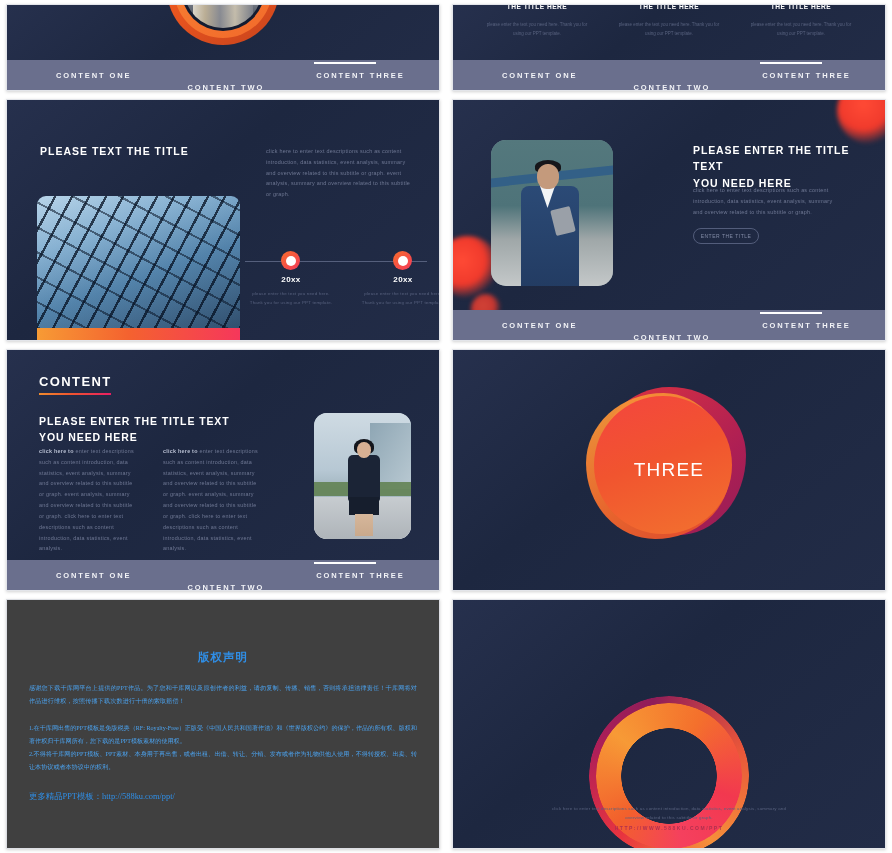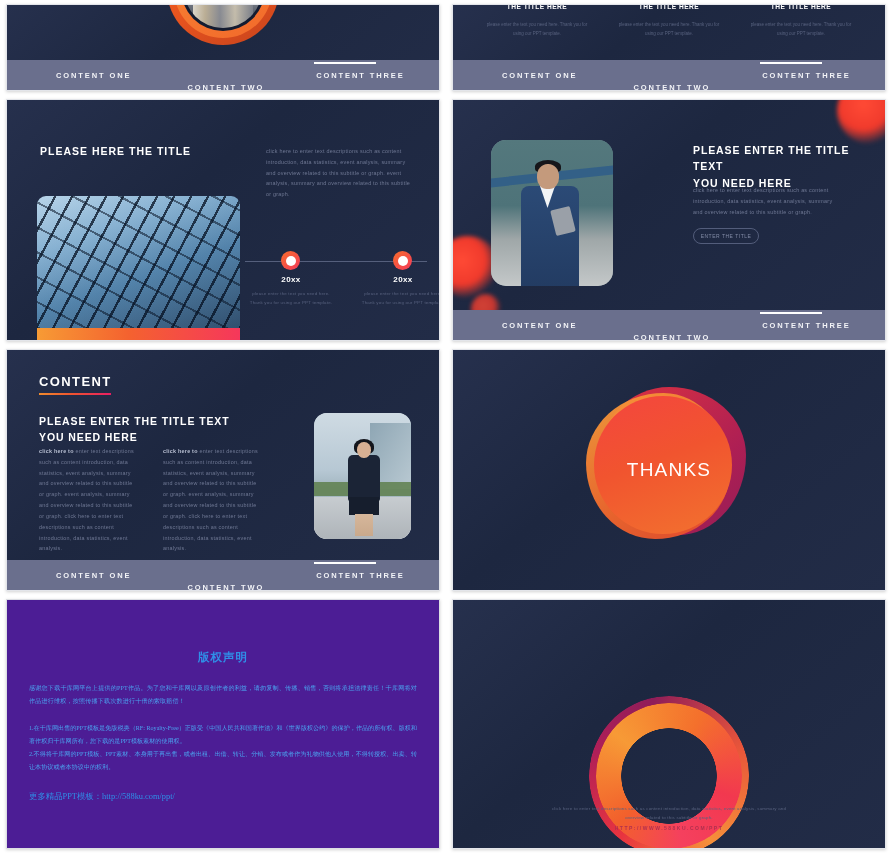--- a/index.html
+++ b/index.html
@@ -17,21 +17,21 @@
   }
   .cell { padding: 4px 6px; position: relative; }
   .slide {
     width: 100%; height: 100%;
     position: relative;
     overflow: hidden;
     border: 1px solid #e3e5ea;
     background: linear-gradient(140deg, #26304d 0%, #1d2740 40%, #222c47 100%);
     box-shadow: 0 1px 3px rgba(0,0,0,0.18);
   }
-  .slide.white { background: #4c1d95; border: 1px solid #dcdee3; }
+  .slide.white { background: #404040; border: 1px solid #dcdee3; }
 
   
   .navbar {
     position: absolute; left: 0; right: 0; bottom: 0;
     height: 30px;
     background: #6a6f8d;
     display: flex; align-items: center;
   }
   .navbar .nav-item {
     color: #f2f3f7;
@@ -424,21 +424,21 @@
         <span class="nav-item nav-i1">CONTENT ONE</span>
         <span class="nav-item nav-i2">CONTENT TWO</span>
         <span class="nav-item nav-i3 active">CONTENT THREE</span>
       </div>
     </div>
   </div>
 
   <div class="cell">
     <div class="slide">
       <div class="s3-title">
-        <span class="line1">PLEASE HERE THE TITLE</span>
+        <span class="line1">PLEASE TEXT THE TITLE</span>
       </div>
       <div class="s3-desc body-copy">click here to enter text descriptions such as content introduction, data statistics, event analysis, summary and overview related to this subtitle or graph. event analysis, summary and overview related to this subtitle or graph.</div>
 
       <div class="s3-photo">
         <div class="s3-photo-inner"></div>
       </div>
       <div class="s3-cta">ENTER THE TITLE TEXT</div>
 
       <div class="s3-timeline">
         <div class="s3-line"></div>
@@ -526,21 +526,21 @@
       </div>
     </div>
   </div>
 
   <div class="cell">
     <div class="slide">
       <div class="s6-stack">
         <div class="s6-b1"></div>
         <div class="s6-b2"></div>
         <div class="s6-b3"></div>
-        <div class="s6-label">THANKS</div>
+        <div class="s6-label">THREE</div>
       </div>
     </div>
   </div>
 
   <div class="cell">
     <div class="slide white">
       <div class="cp-inner">
         <div class="cp-title">版权声明</div>
         <div class="cp-p">感谢您下载千库网平台上提供的PPT作品。为了您和千库网以及原创作者的利益，请勿复制、传播、销售，否则将承担法律责任！千库网将对作品进行维权，按照传播下载次数进行十倍的索取赔偿！</div>
         <div class="cp-list">

